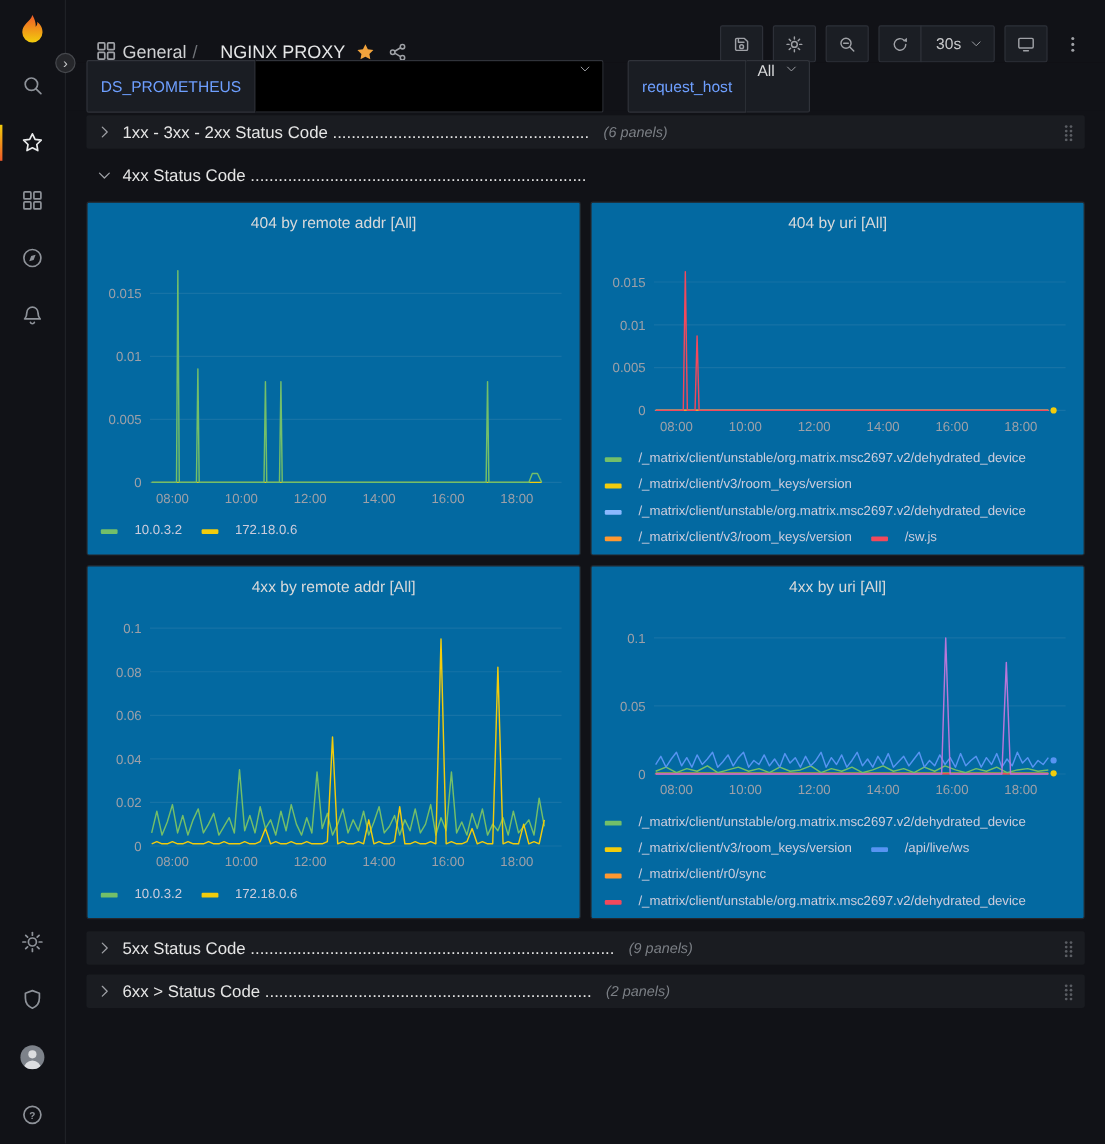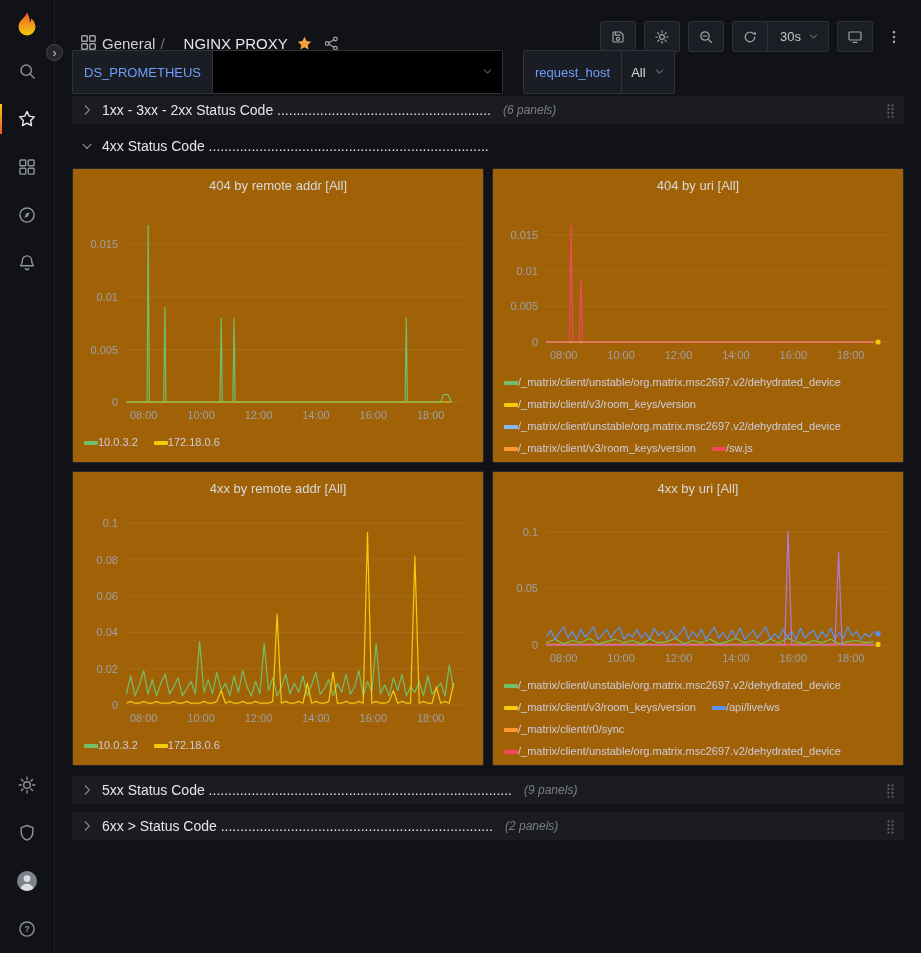--- a/index.html
+++ b/index.html
@@ -46,48 +46,48 @@
   .btn-group .nav-btn:last-child { border-radius:0 2px 2px 0; margin-left:-1px;padding-left:12px; }
   .kebab { background:transparent; border:none; padding:0 4px; }
 
   
   .subheader { position:fixed; left:55px; right:0; top:52px; height:40px; display:flex;
     align-items:center; padding:0 17px; gap:20px; background:#111217; }
   .var-group { display:flex; align-items:stretch; height:44px; }
   .var-label { display:flex; align-items:center; padding:0 11px; background:#1a1d23;
     border:1px solid #30333a; border-radius:2px 0 0 2px; color:#6e9fff; font-size:13px;
     font-weight:500; cursor:default; }
-  .var-value { display:flex; align-items:center; gap:8px; padding:0 9px; background:#1a1d23;
+  .var-value { display:flex; align-items:flex-start; gap:8px; padding:0 9px; background:#1a1d23;
     border:1px solid #30333a; border-left:none; border-radius:0 2px 2px 0; color:#d8d9da;
     font-size:13px; cursor:pointer; }
   .var-value.black { width:290px; background:#000; justify-content:flex-end; }
   .var-value .chev svg { width:11px; height:11px; }
 
   
   .dashboard { position:fixed; left:55px; right:0; top:92px; bottom:0; padding:4px 17px 0;
     overflow:hidden; }
   .row-head { height:28px; display:flex; align-items:center; gap:8px; padding:0 8px;
     border-radius:2px; cursor:pointer; margin-bottom:8px; }
   .row-head.collapsed { background:#1a1c21; }
   .row-head svg.rc { width:14px; height:14px; flex:none; }
   .row-title { font-size:14px; font-weight:400; color:#e5e5e5; white-space:nowrap; overflow:hidden; }
   .row-count { font-size:12px; font-style:italic; color:#7b7f85; margin-left:4px; white-space:nowrap; }
   .row-drag { margin-left:auto; display:flex; cursor:grab; }
   .row-drag svg { width:11px; height:15px; }
 
   .grid { display:grid; grid-template-columns:1fr 1fr; gap:8px; margin-bottom:10px; }
-  .panel { height:295px; background:#a16207; border:1px solid #25272c; border-radius:2px;
+  .panel { height:295px; background:#0369a1; border:1px solid #25272c; border-radius:2px;
     padding:4px 8px 0; overflow:hidden; display:flex; flex-direction:column; }
   .panel-title { height:26px; line-height:26px; text-align:center; font-size:13px; font-weight:500;
     color:#d8d9da; cursor:pointer; white-space:nowrap; overflow:hidden; }
   svg.chart { display:block; margin-top:4px; }
   svg.chart text.tick { font-family:"Liberation Sans", sans-serif; font-size:11px; fill:#9da0a8; }
   .legend { display:flex; flex-wrap:wrap; column-gap:16px; row-gap:7px; margin-top:7px;
     overflow:hidden; padding-left:3px; }
-  .legend-item { display:flex; align-items:center; gap:0; font-size:11px; color:#ccccdc;
+  .legend-item { display:flex; align-items:center; gap:14px; font-size:11px; color:#ccccdc;
     white-space:nowrap; cursor:pointer; line-height:15px; }
   .swatch { width:14px; height:4px; border-radius:1px; flex:none; }
 </style>
 </head>
 <body>
 
 <div class="sidebar">
   <div class="logo">
     <svg viewBox="0 0 32 32">
       <defs>

